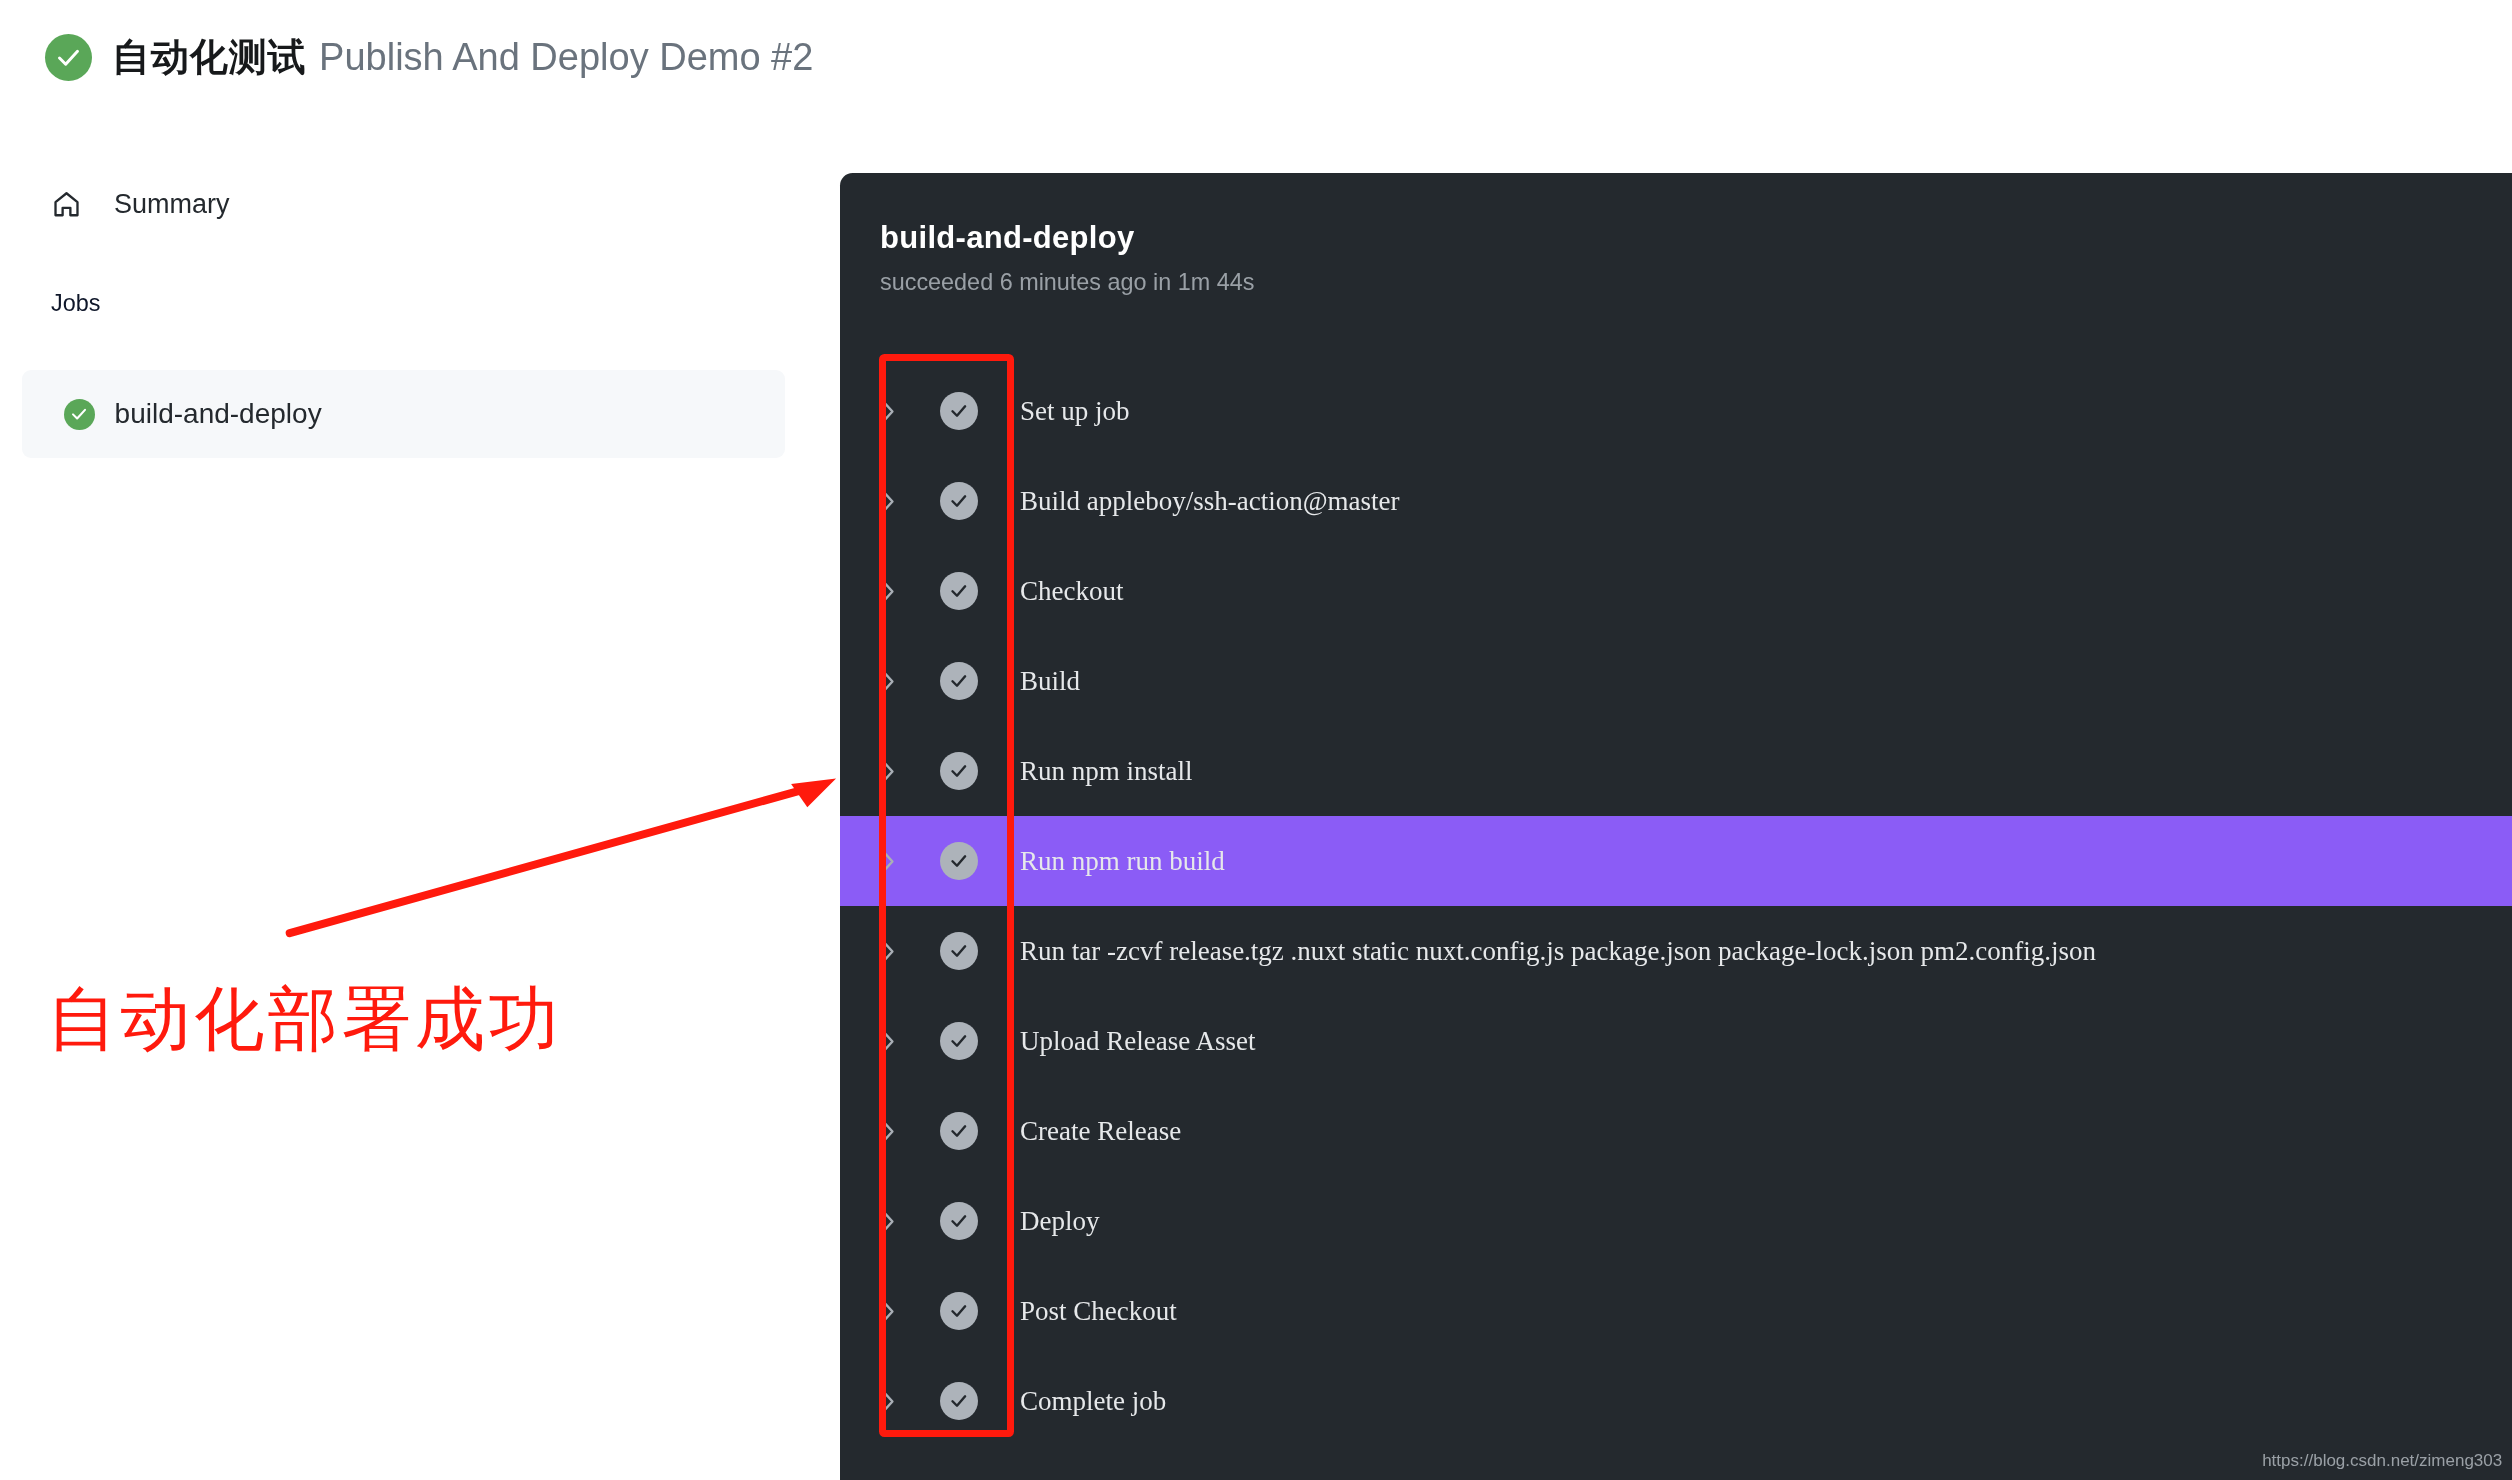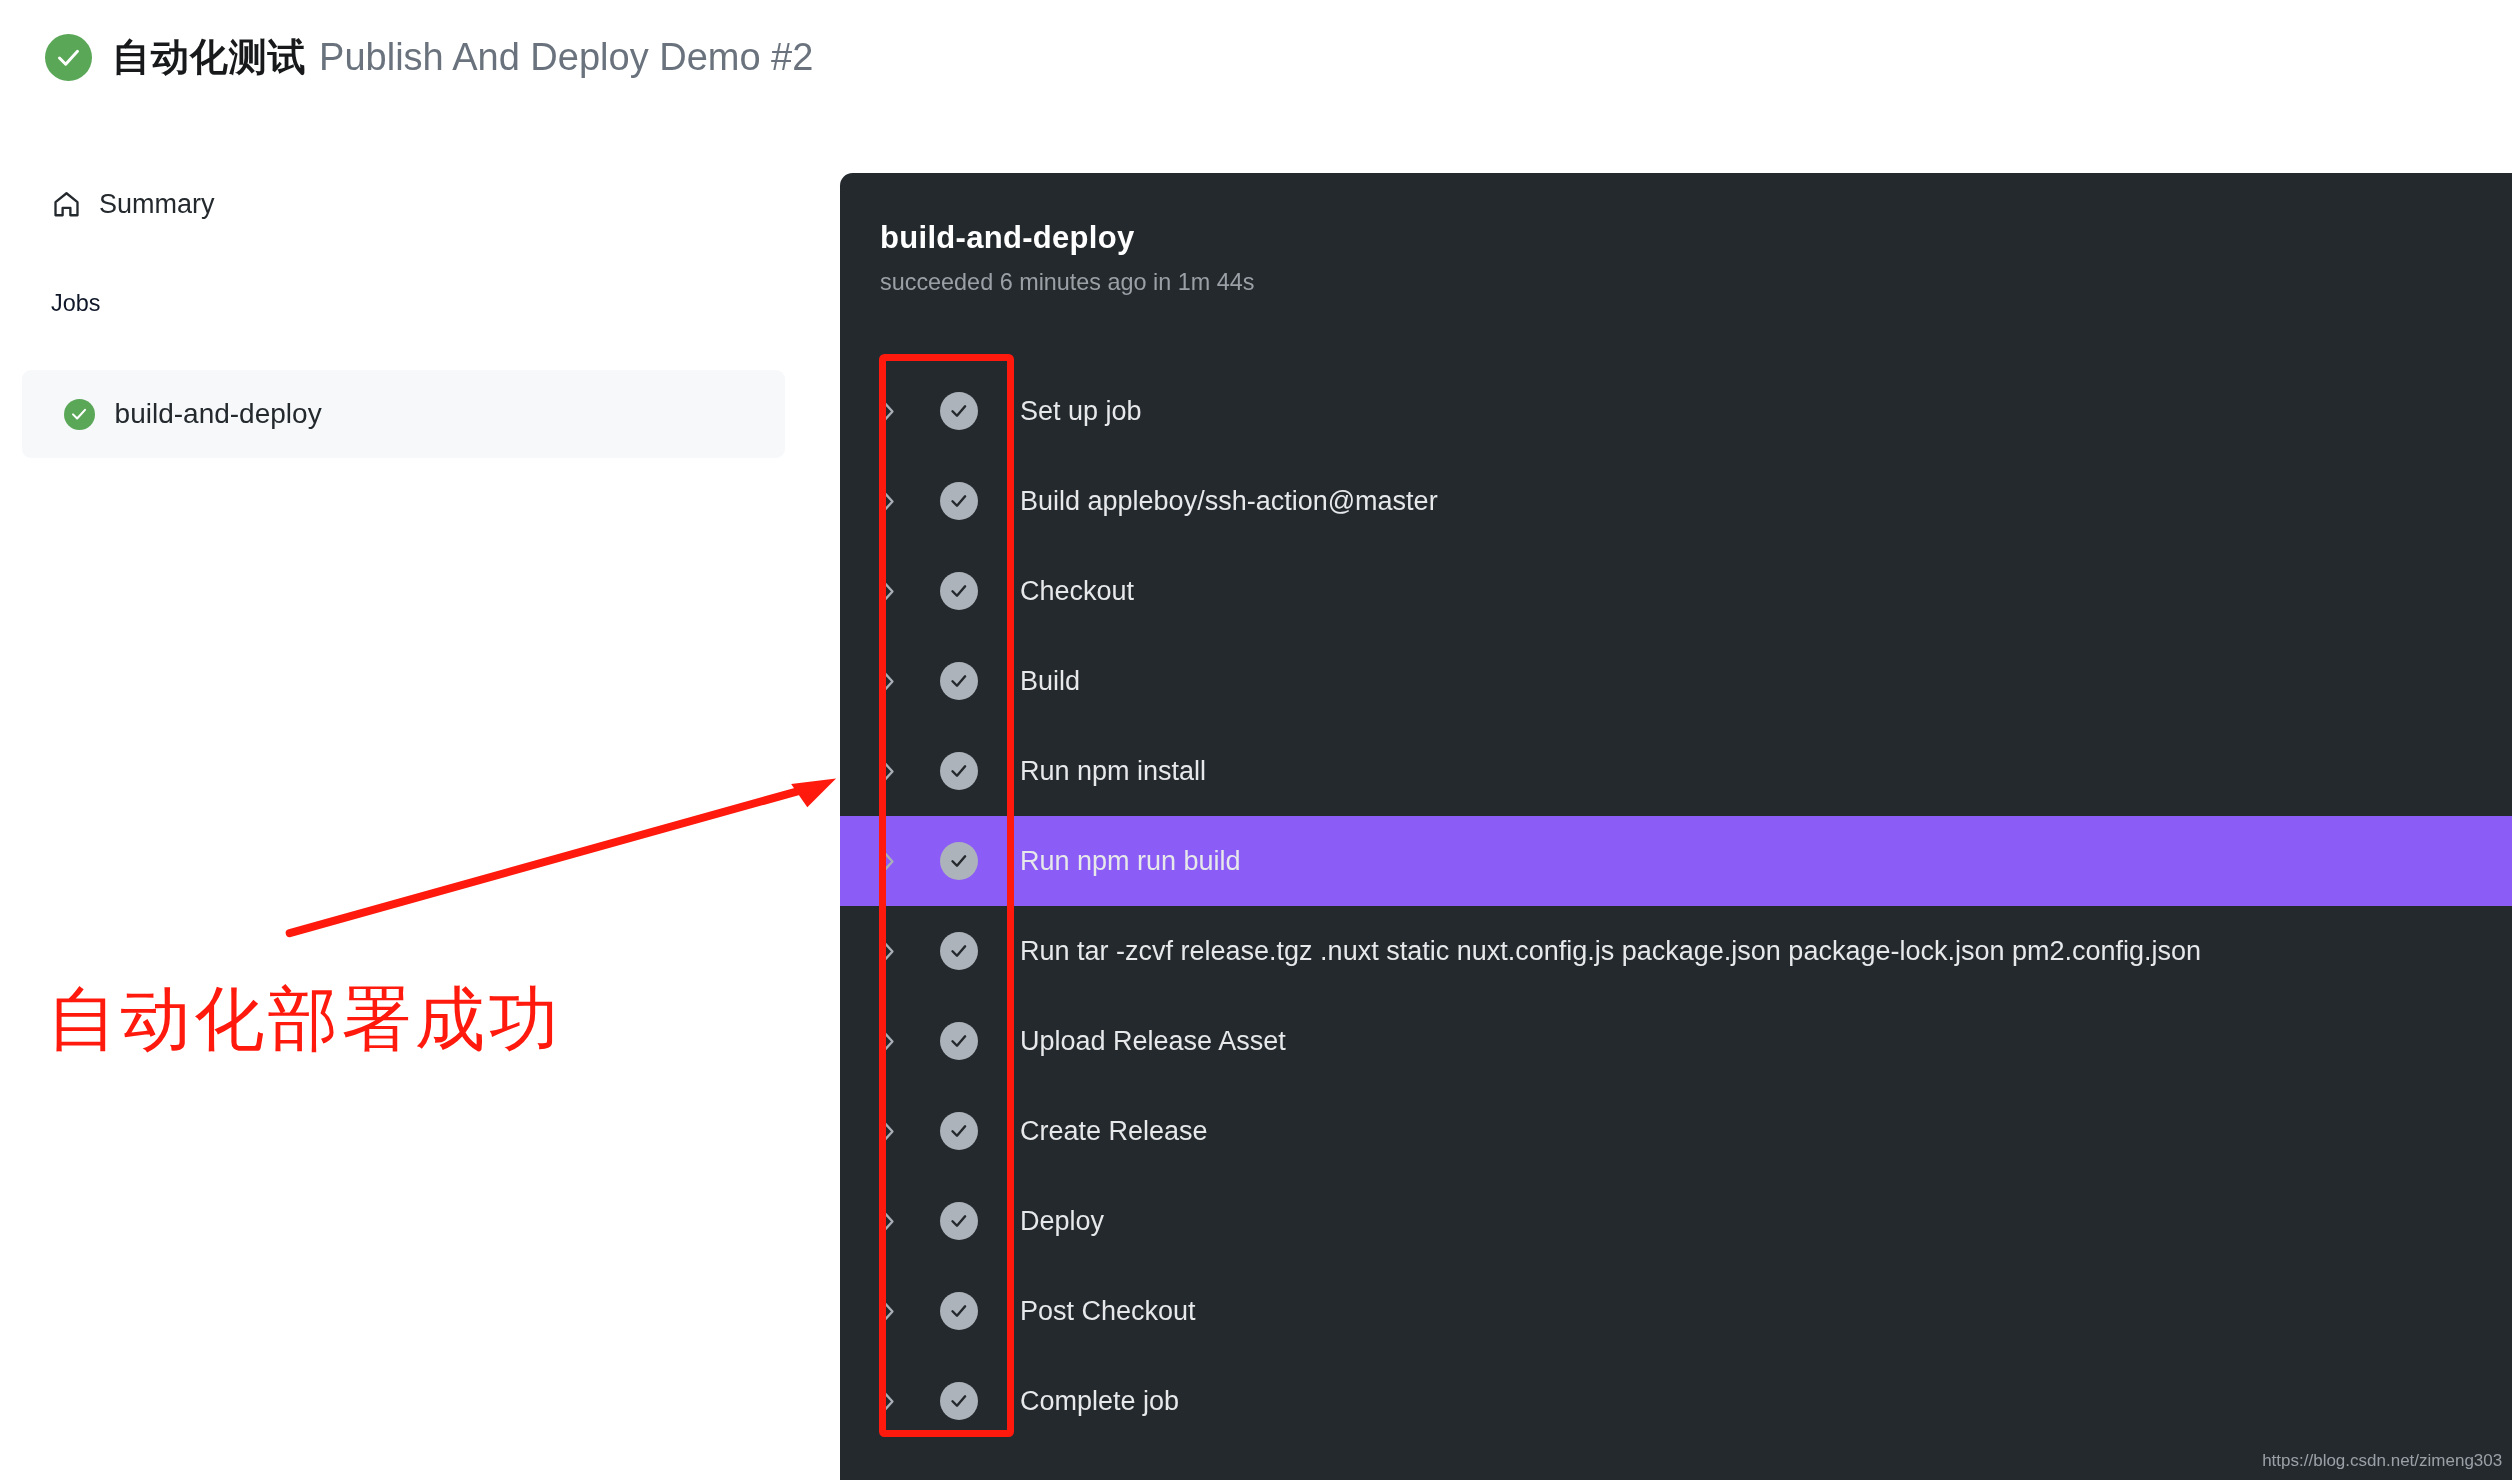--- a/index.html
+++ b/index.html
@@ -60,21 +60,21 @@
     left: 0;
     top: 166px;
     width: 809px;
   }
   .nav-summary {
     position: absolute;
     left: 51px;
     top: 18px;
     display: flex;
     align-items: center;
-    gap: 17px;
+    gap: 32px;
     height: 40px;
   }
   .nav-summary .label {
     font-size: 27px;
     color: #24292e;
   }
   .home-icon { width: 31px; height: 31px; display: block; flex: none; }
 
   .jobs-heading {
     position: absolute;
@@ -210,20 +210,21 @@
     background: #adb3ba;
     display: flex;
     align-items: center;
     justify-content: center;
   }
   .step-label {
     margin-left: 36px;
     font-size: 27px;
     color: #e6e8ea;
     white-space: nowrap;
+    font-family: Liberation Serif, serif;
   }
 
   .watermark {
     position: absolute;
     right: 10.8px;
     bottom: 9px;
     font-size: 17px;
     color: #9aa0a6;
     font-family: "Liberation Sans", sans-serif;
   }

